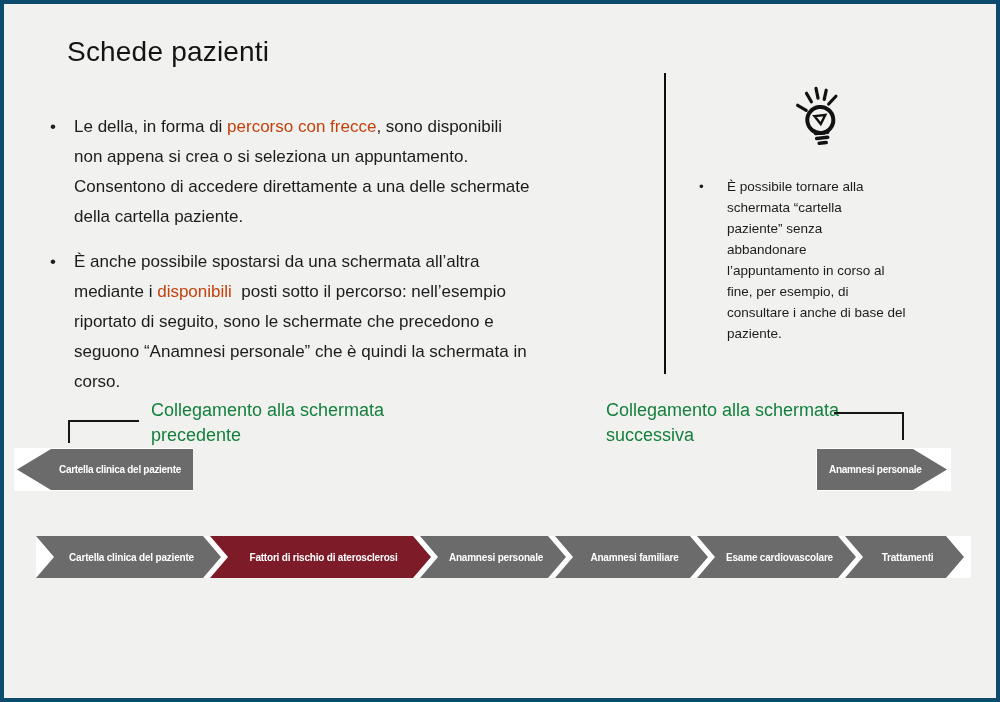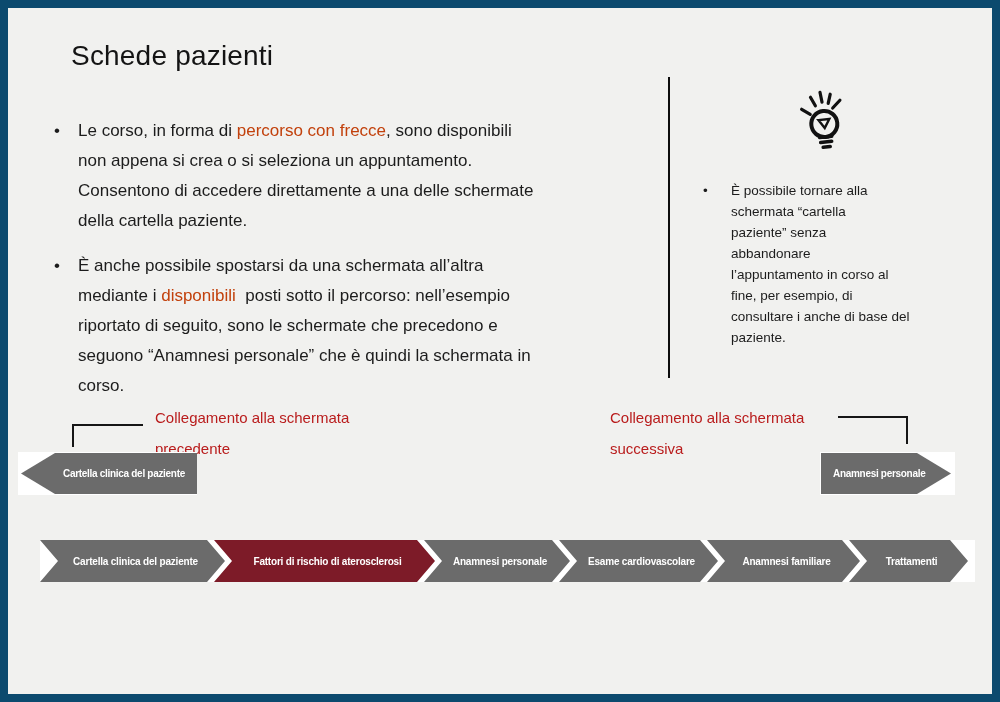--- a/index.html
+++ b/index.html
@@ -1,19 +1,19 @@
 <!DOCTYPE html>
 <html><head>
 <meta charset="utf-8">
 <style>
   * { margin:0; padding:0; box-sizing:border-box; }
   html,body { background:#fff; }
   .frame {
     position:relative; width:1000px; height:702px;
-    border:8px solid #0c4a6e; background:#f1f1ef;
+    border:4px solid #0c4a6e; background:#f1f1ef;
     font-family:"Liberation Sans", sans-serif; color:#1c1c1c;
     overflow:hidden;
   }
   .abs { position:absolute; }
 
   .title { left:63px; top:32px; font-size:28px; font-weight:500; color:#141414; letter-spacing:.2px; }
 
   
   .bullets { left:46px; top:108px; width:575px; }
   .bullet-row { display:flex; margin-bottom:15px; }
@@ -24,21 +24,21 @@
   
   .divider { left:660px; top:69px; width:2px; height:301px; background:#0d0d0d; }
 
   
   .bulb-wrap { left:782px; top:76px; width:68px; height:74px; }
   .tip-col { left:695px; top:172px; width:265px; display:flex; }
   .tip-marker { width:28px; font-size:13.5px; line-height:21px; }
   .tip-text { flex:1; font-size:13.5px; line-height:21px; white-space:pre-line; }
 
   
-  .callout-label { font-size:15px; line-height:31px; white-space:pre-line; color:#b91c1c; }
+  .callout-label { font-size:18px; line-height:25px; white-space:pre-line; color:#15803d; }
   .callout-prev-label { left:147px; top:394px; }
   .callout-next-label { left:602px; top:394px; }
 
   
   .elbow-left  { left:64px;  top:416px; width:71px; height:23px; border-left:2px solid #161616; border-top:2px solid #161616; }
   .elbow-right { left:830px; top:408px; width:70px; height:28px; border-right:2px solid #161616; border-top:2px solid #161616; }
 
   
   .link-strip { background:#fff; }
   .link-prev-strip { left:10px; top:444px; width:179px; height:43px; }
@@ -76,21 +76,21 @@
 </head>
 <body>
 
 <div class="frame">
 
   <div class="abs title">Schede pazienti</div>
 
   <div class="abs bullets">
     <div class="bullet-row">
       <div class="bullet-marker">•</div>
-      <div class="bullet-text"><span>Le corso, in forma di </span><span class="red">percorso con frecce</span><span>, sono disponibili
+      <div class="bullet-text"><span>Le della, in forma di </span><span class="red">percorso con frecce</span><span>, sono disponibili
 non appena si crea o si seleziona un appuntamento.
 Consentono di accedere direttamente a una delle schermate
 della cartella paziente.</span></div>
     </div>
     <div class="bullet-row">
       <div class="bullet-marker">•</div>
       <div class="bullet-text"><span>È anche possibile spostarsi da una schermata all’altra
 mediante i </span><span class="red">disponibili</span><span>&nbsp; posti sotto il percorso: nell’esempio
 riportato di seguito, sono le schermate che precedono e
 seguono “Anamnesi personale” che è quindi la schermata in
@@ -150,24 +150,24 @@
   <div class="abs chevron-bar">
     <div class="chev" style="width:185px">
       <span>Cartella clinica del paziente</span>
     </div>
     <div class="chev active" style="width:221px">
       <span>Fattori di rischio di aterosclerosi</span>
     </div>
     <div class="chev" style="width:146px">
       <span>Anamnesi personale</span>
     </div>
+    <div class="chev" style="width:153px">
+      <span>Anamnesi familiare</span>
+    </div>
     <div class="chev" style="width:159px">
       <span>Esame cardiovascolare</span>
-    </div>
-    <div class="chev" style="width:153px">
-      <span>Anamnesi familiare</span>
     </div>
     <div class="chev" style="width:119px">
       <span>Trattamenti</span>
     </div>
   </div>
 
 </div>
 
 </body></html>

